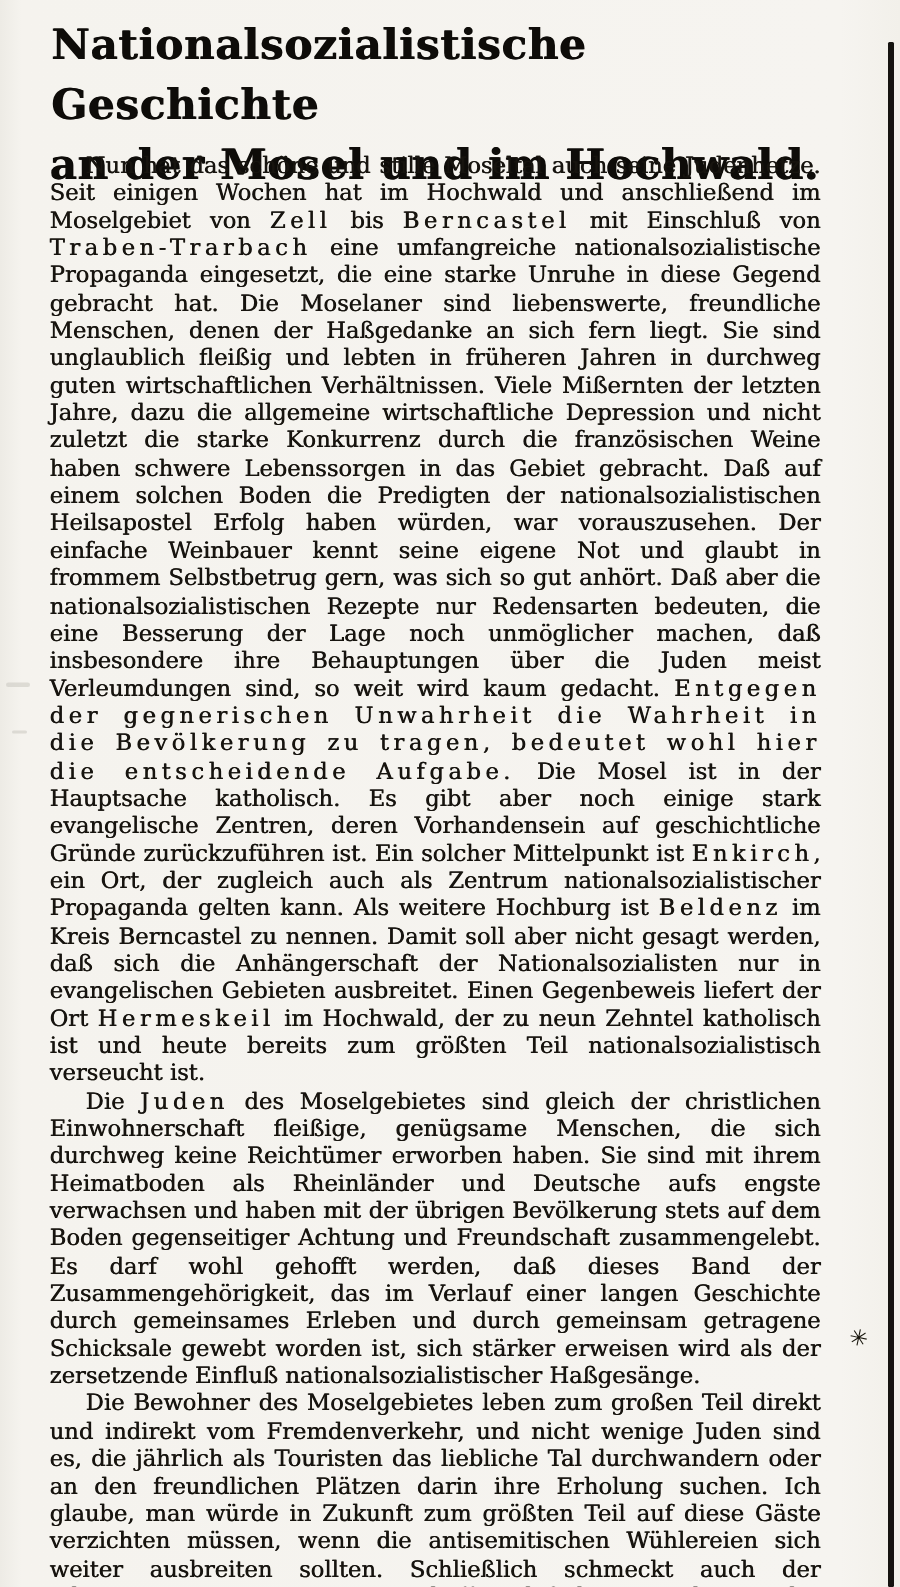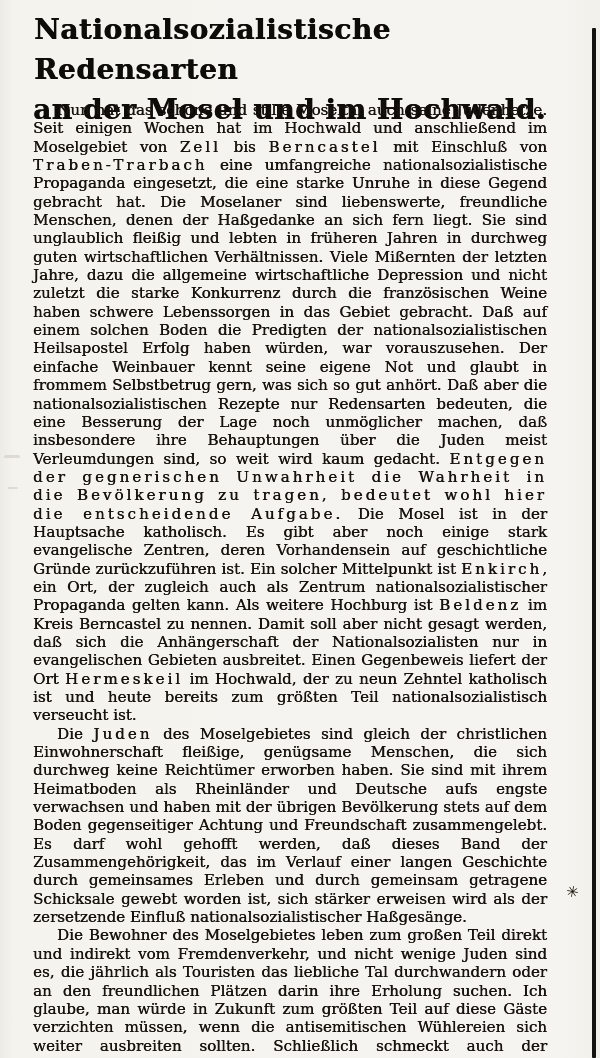--- a/index.html
+++ b/index.html
@@ -78,21 +78,21 @@
   }
   .smudge-1 { left: 4px; top: 455px; width: 16px; height: 3px; }
   .smudge-2 { left: 8px; top: 487px; width: 10px; height: 2px; }
 </style>
 </head>
 <body>
 
 <div class="page">
 
   <h1 class="headline">
-    <span class="h-line1">Nationalsozialistische Redensarten</span>
+    <span class="h-line1">Nationalsozialistische Geschichte</span>
     <span class="h-line2">an der Mosel und im Hochwald.</span>
   </h1>
 
   <div class="article-body" id="article-body">
       <p><span class="seg-normal">Nun hat das schöne und stille Moseltal auch seine Judenhetze. Seit einigen Wochen hat im Hochwald und anschließend im Moselgebiet von </span><span class="seg-spaced">Zell</span><span class="seg-normal"> bis </span><span class="seg-spaced">Berncastel</span><span class="seg-normal"> mit Einschluß von </span><span class="seg-spaced">Traben-Trarbach</span><span class="seg-normal"> eine umfangreiche nationalsozialistische Propaganda eingesetzt, die eine starke Unruhe in diese Gegend gebracht hat. Die Moselaner sind liebenswerte, freundliche Menschen, denen der Haßgedanke an sich fern liegt. Sie sind unglaublich fleißig und lebten in früheren Jahren in durchweg guten wirtschaftlichen Verhältnissen. Viele Mißernten der letzten Jahre, dazu die allgemeine wirtschaftliche Depression und nicht zuletzt die starke Konkurrenz durch die französischen Weine haben schwere Lebenssorgen in das Gebiet gebracht. Daß auf einem solchen Boden die Predigten der nationalsozialistischen Heilsapostel Erfolg haben würden, war vorauszusehen. Der einfache Weinbauer kennt seine eigene Not und glaubt in frommem Selbstbetrug gern, was sich so gut anhört. Daß aber die nationalsozialistischen Rezepte nur Redensarten bedeuten, die eine Besserung der Lage noch unmöglicher machen, daß insbesondere ihre Behauptungen über die Juden meist Verleumdungen sind, so weit wird kaum gedacht. </span><span class="seg-spaced">Entgegen der gegnerischen Unwahrheit die Wahrheit in die Bevölkerung zu tragen, bedeutet wohl hier die entscheidende Aufgabe.</span><span class="seg-normal"> Die Mosel ist in der Hauptsache katholisch. Es gibt aber noch einige stark evangelische Zentren, deren Vorhandensein auf geschichtliche Gründe zurückzuführen ist. Ein solcher Mittelpunkt ist </span><span class="seg-spaced">Enkirch</span><span class="seg-normal">, ein Ort, der zugleich auch als Zentrum nationalsozialistischer Propaganda gelten kann. Als weitere Hochburg ist </span><span class="seg-spaced">Beldenz</span><span class="seg-normal"> im Kreis Berncastel zu nennen. Damit soll aber nicht gesagt werden, daß sich die Anhängerschaft der Nationalsozialisten nur in evangelischen Gebieten ausbreitet. Einen Gegenbeweis liefert der Ort </span><span class="seg-spaced">Hermeskeil</span><span class="seg-normal"> im Hochwald, der zu neun Zehntel katholisch ist und heute bereits zum größten Teil nationalsozialistisch verseucht ist.</span></p>
       <p><span class="seg-normal">Die </span><span class="seg-spaced">Juden</span><span class="seg-normal"> des Moselgebietes sind gleich der christlichen Einwohnerschaft fleißige, genügsame Menschen, die sich durchweg keine Reichtümer erworben haben. Sie sind mit ihrem Heimatboden als Rheinländer und Deutsche aufs engste verwachsen und haben mit der übrigen Bevölkerung stets auf dem Boden gegenseitiger Achtung und Freundschaft zusammengelebt. Es darf wohl gehofft werden, daß dieses Band der Zusammengehörigkeit, das im Verlauf einer langen Geschichte durch gemeinsames Erleben und durch gemeinsam getragene Schicksale gewebt worden ist, sich stärker erweisen wird als der zersetzende Einfluß nationalsozialistischer Haßgesänge.</span></p>
       <p><span class="seg-normal">Die Bewohner des Moselgebietes leben zum großen Teil direkt und indirekt vom Fremdenverkehr, und nicht wenige Juden sind es, die jährlich als Touristen das liebliche Tal durchwandern oder an den freundlichen Plätzen darin ihre Erholung suchen. Ich glaube, man würde in Zukunft zum größten Teil auf diese Gäste verzichten müssen, wenn die antisemitischen Wühlereien sich weiter ausbreiten sollten. Schließlich schmeckt auch der </span><span class="seg-spaced">Rheinwein</span><span class="seg-normal"> gut. Es ist nur zu hoffen, daß der gesunde Sinn der Moselaner im wohlverstandenen Interesse der eigenen wirtschaftlichen Lage den rechten Weg finden wird, um Ruhe und Frieden zu wahren, die im Augenblick durch eine verantwortungslose Arbeit der Nationalsozialisten gefährdet sind.</span></p>
     </div>
 
   <div class="margin-mark">✳</div>

